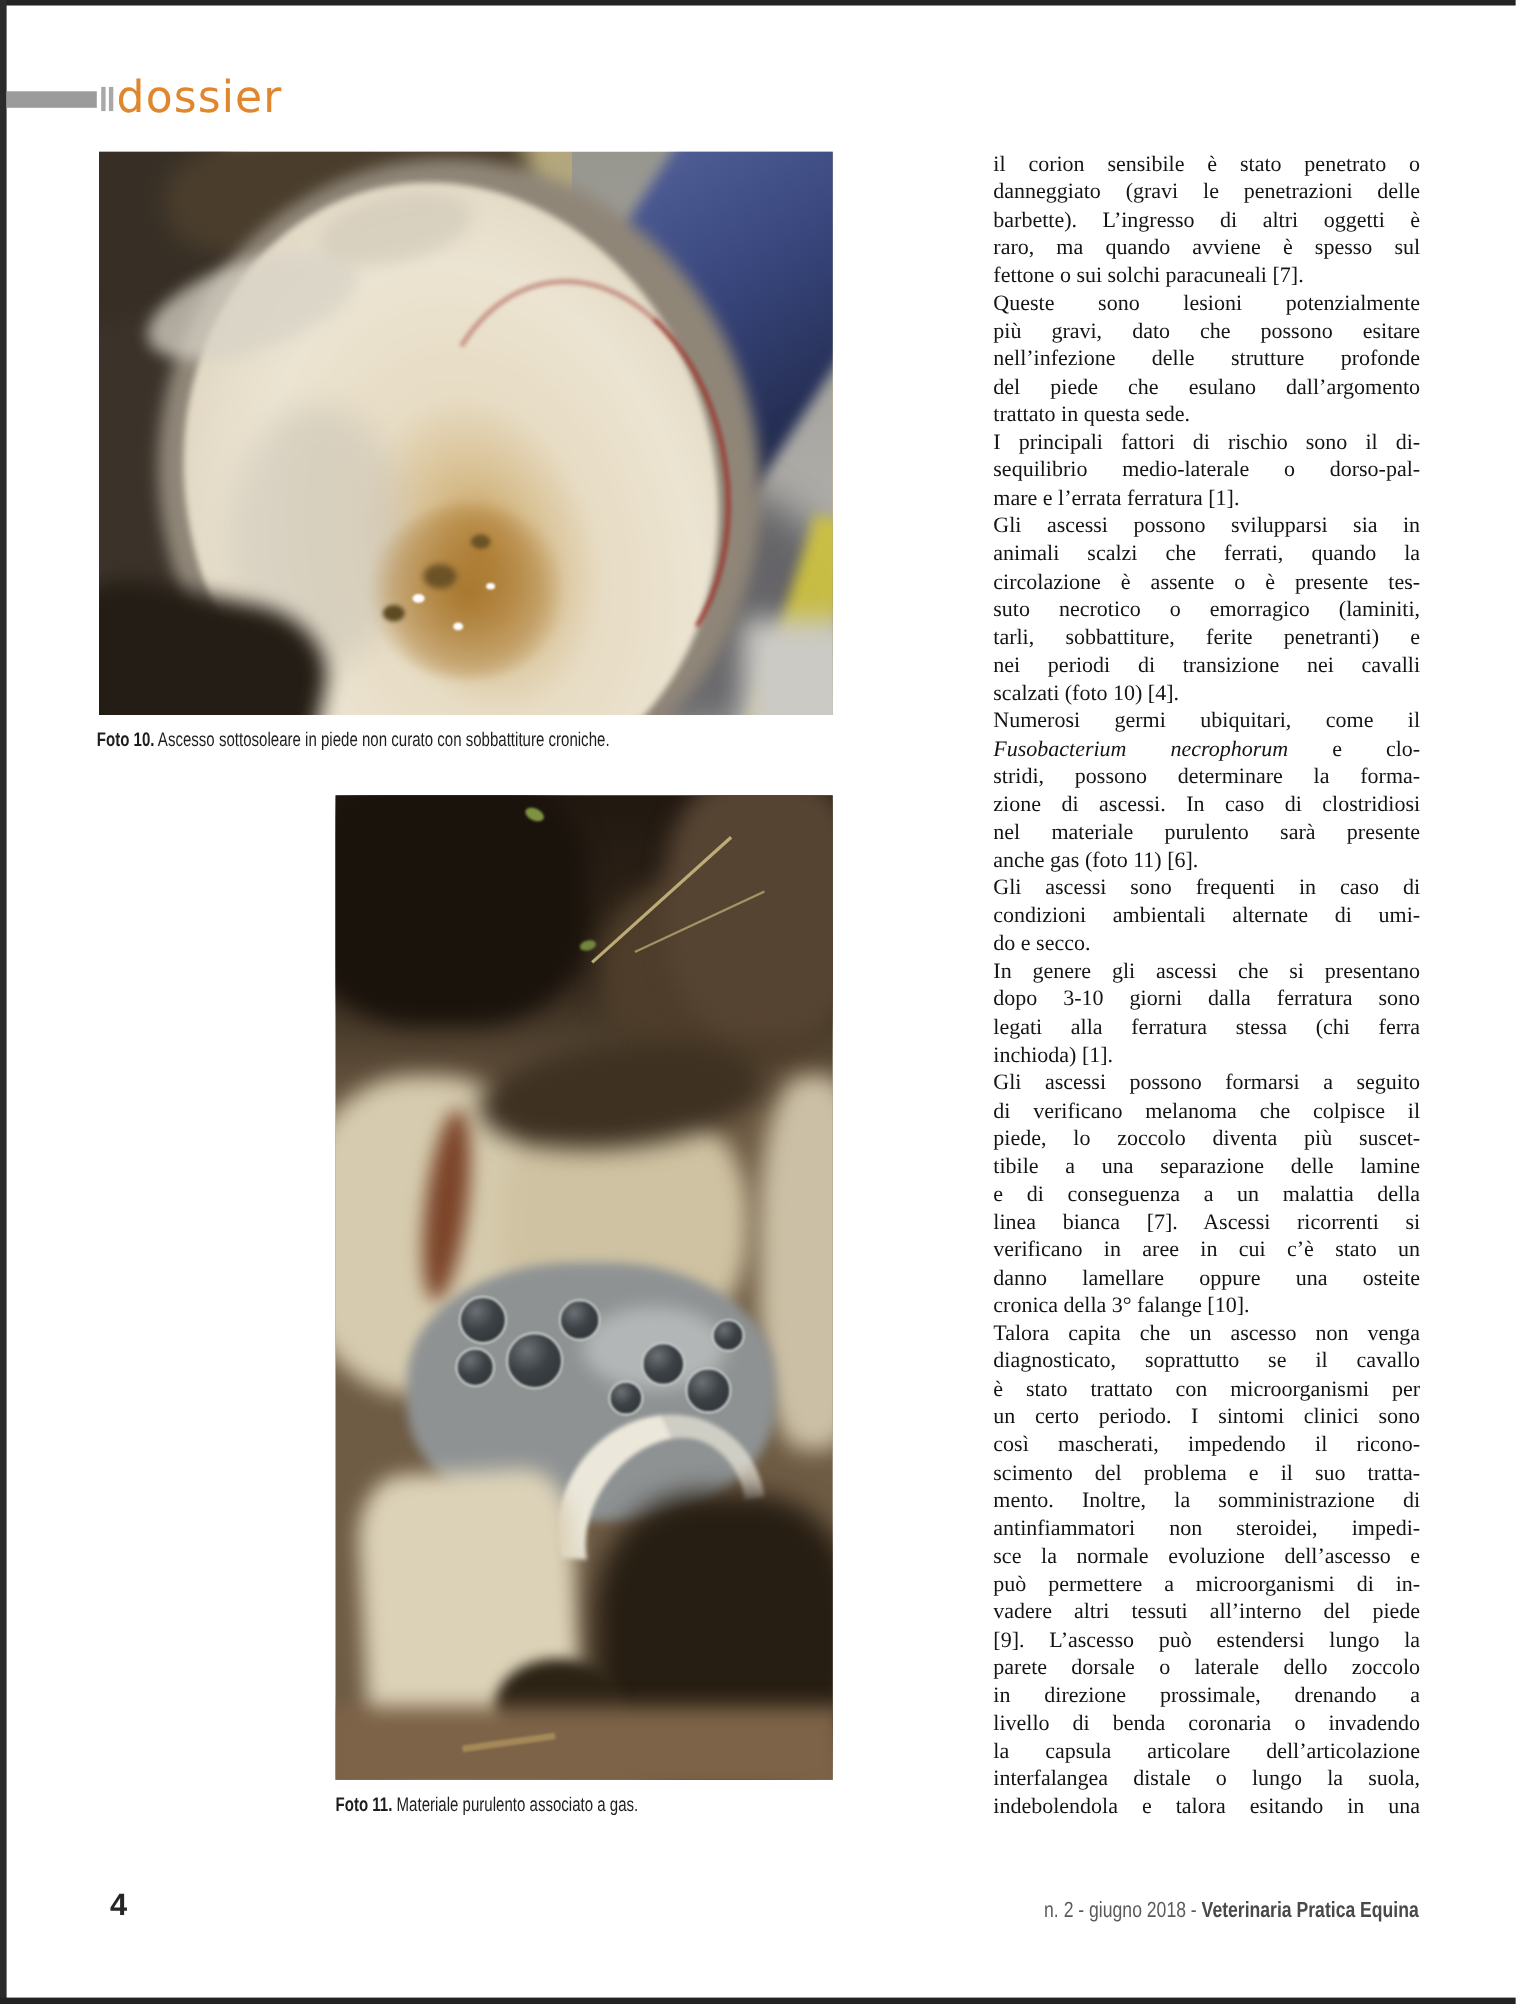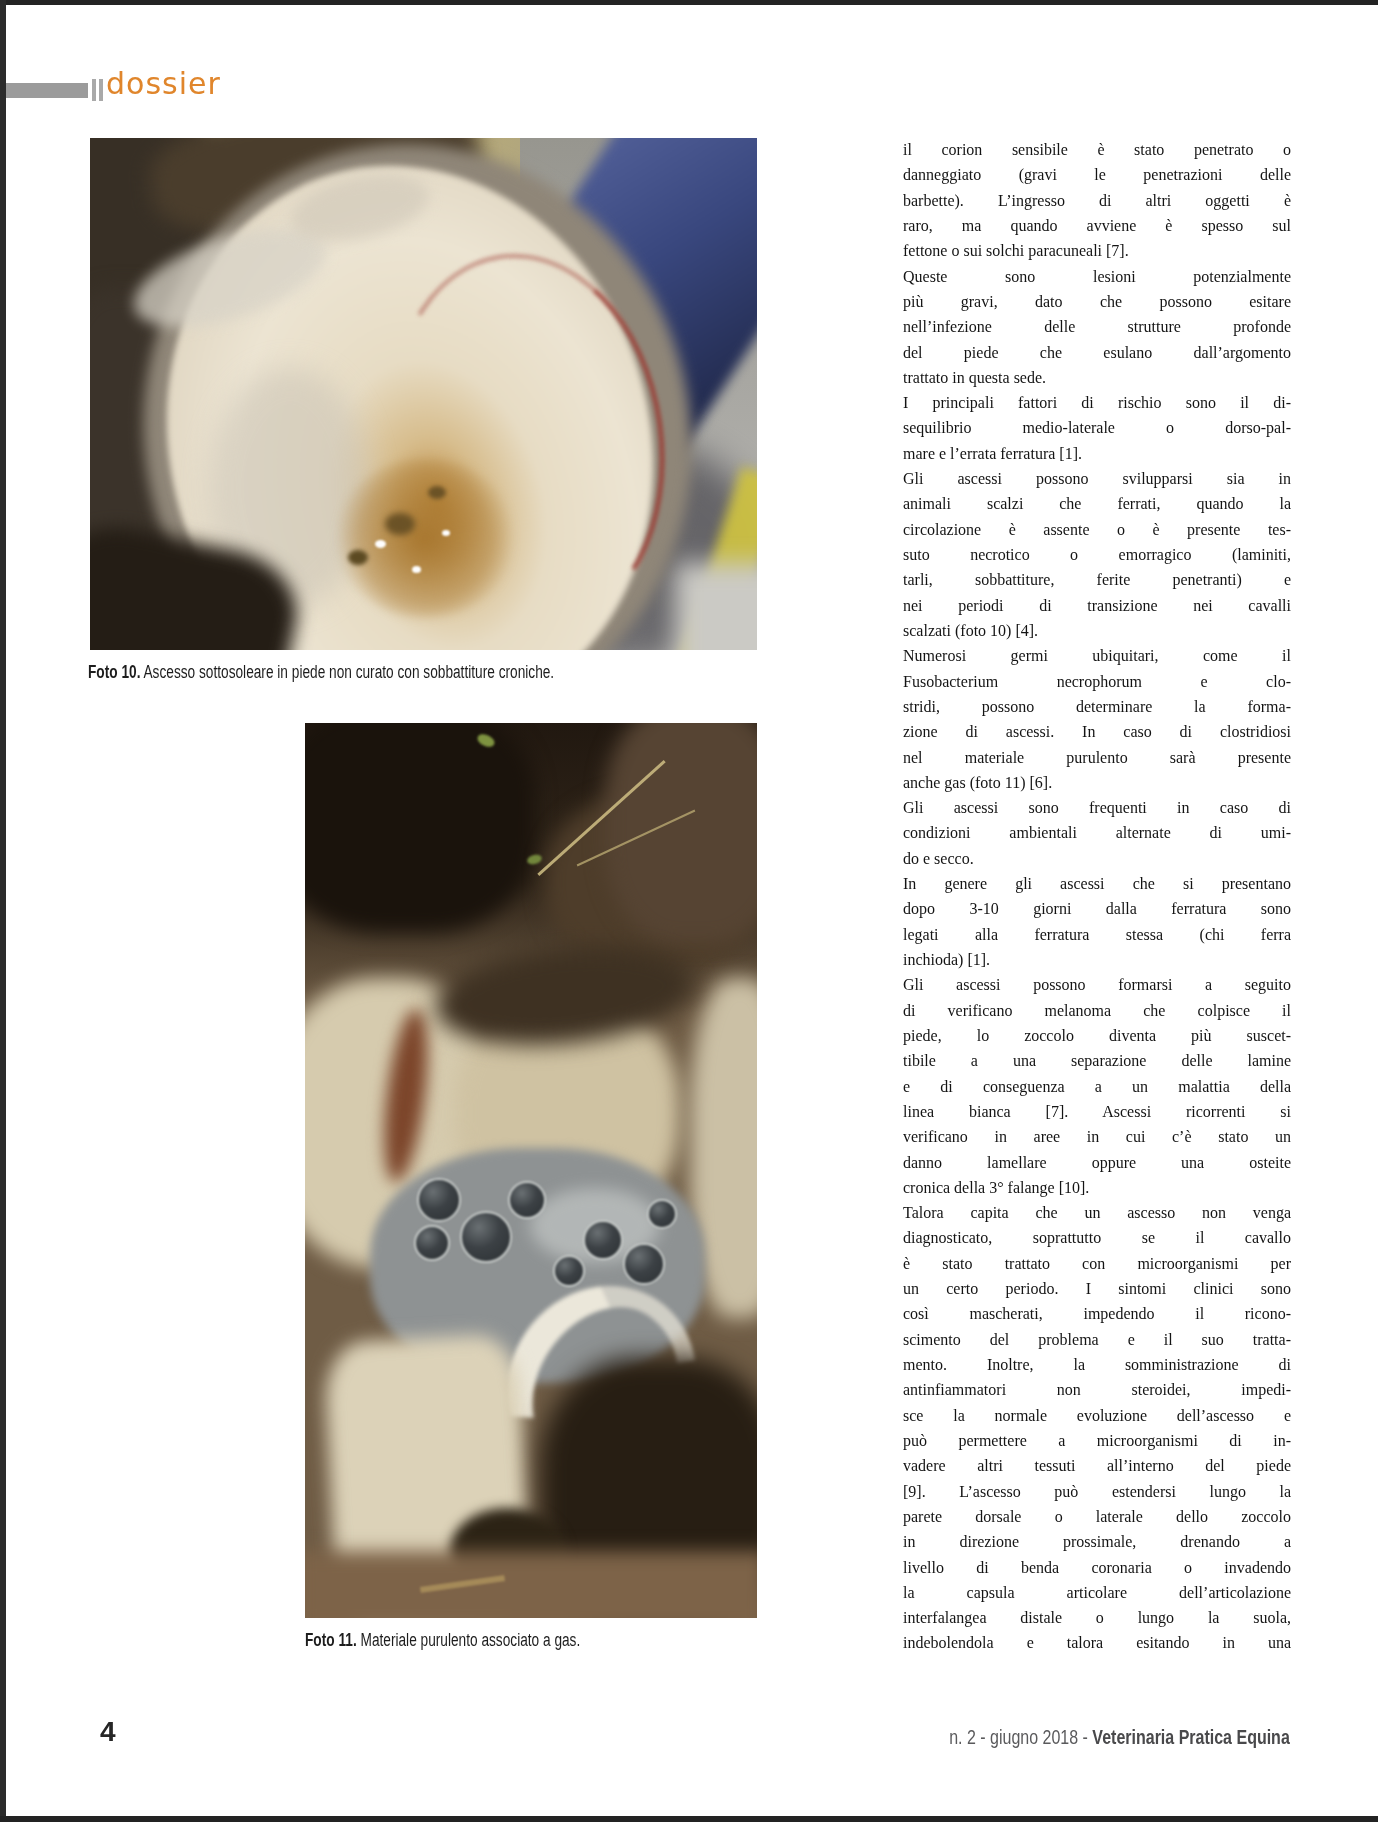--- a/index.html
+++ b/index.html
@@ -7,37 +7,37 @@
        font-family:"Liberation Serif",serif;}
   .abs{position:absolute}
   
   .bar-top{left:0;top:0;width:1378px;height:5px;background:#232323}
   .bar-left{left:0;top:0;width:6px;height:1822px;background:#2b2b2b}
   .bar-bottom{left:0;top:1816px;width:1378px;height:6px;background:#232323}
   
   .graybar{left:6px;top:83px;width:82px;height:15px;background:#9b9b9b}
   .dbars{left:92px;top:79px;height:22px;display:flex;gap:3px}
   .dbars i{display:block;width:4px;height:22px;background:#a9a9a9}
-  .dossier{left:106px;top:66px;font-family:"DejaVu Sans",sans-serif;font-size:30px;
+  .dossier{left:106px;top:66px;font-family:"DejaVu Sans",sans-serif;font-size:40px;
            color:#e0862c;letter-spacing:1px}
   
   .photo{overflow:hidden}
   .photo1{left:90px;top:138px;width:667px;height:512px;background:#a89a68}
   .photo2{left:305px;top:723px;width:452px;height:895px;background:#6f5c45}
   .photo .b{position:absolute}
   
   .caption{font-family:"Liberation Sans",sans-serif;font-size:18px;color:#1d1d1d;
            transform:scaleX(.76);transform-origin:left top;white-space:nowrap}
   .cap1{left:88px;top:662px}
   .cap2{left:305px;top:1630px}
   
-  .column{left:903px;top:137px;width:388px;color:#141414;font-size:16px}
+  .column{left:903px;top:137px;width:388px;color:#141414;font-size:20px}
   .tl{height:25.32px;line-height:25.32px;overflow:hidden;text-align:justify;text-align-last:left}
   .tl.j{text-align-last:justify}
-  .it{}
+  .it{font-style:italic}
   
   .pagenum{left:100px;top:1716px;font-family:"Liberation Sans",sans-serif;font-weight:bold;
            font-size:28px;color:#262626}
   .footer{right:88px;top:1726px;font-family:"Liberation Sans",sans-serif;font-size:20px;
           color:#5a5a5c;transform:scaleX(.8);transform-origin:right top;white-space:nowrap}
   .footer b{color:#49494b}
 </style>
 </head>
 <body>
 

